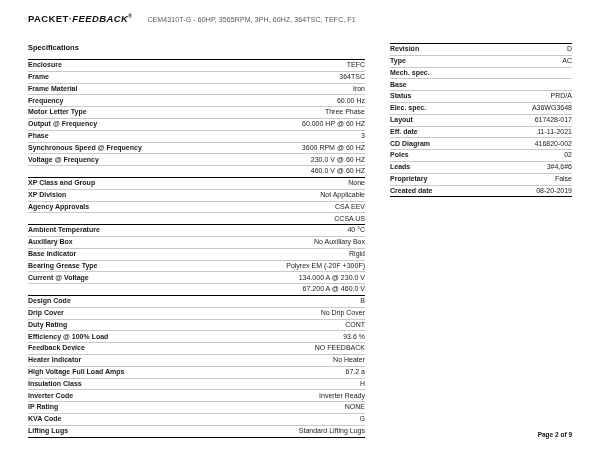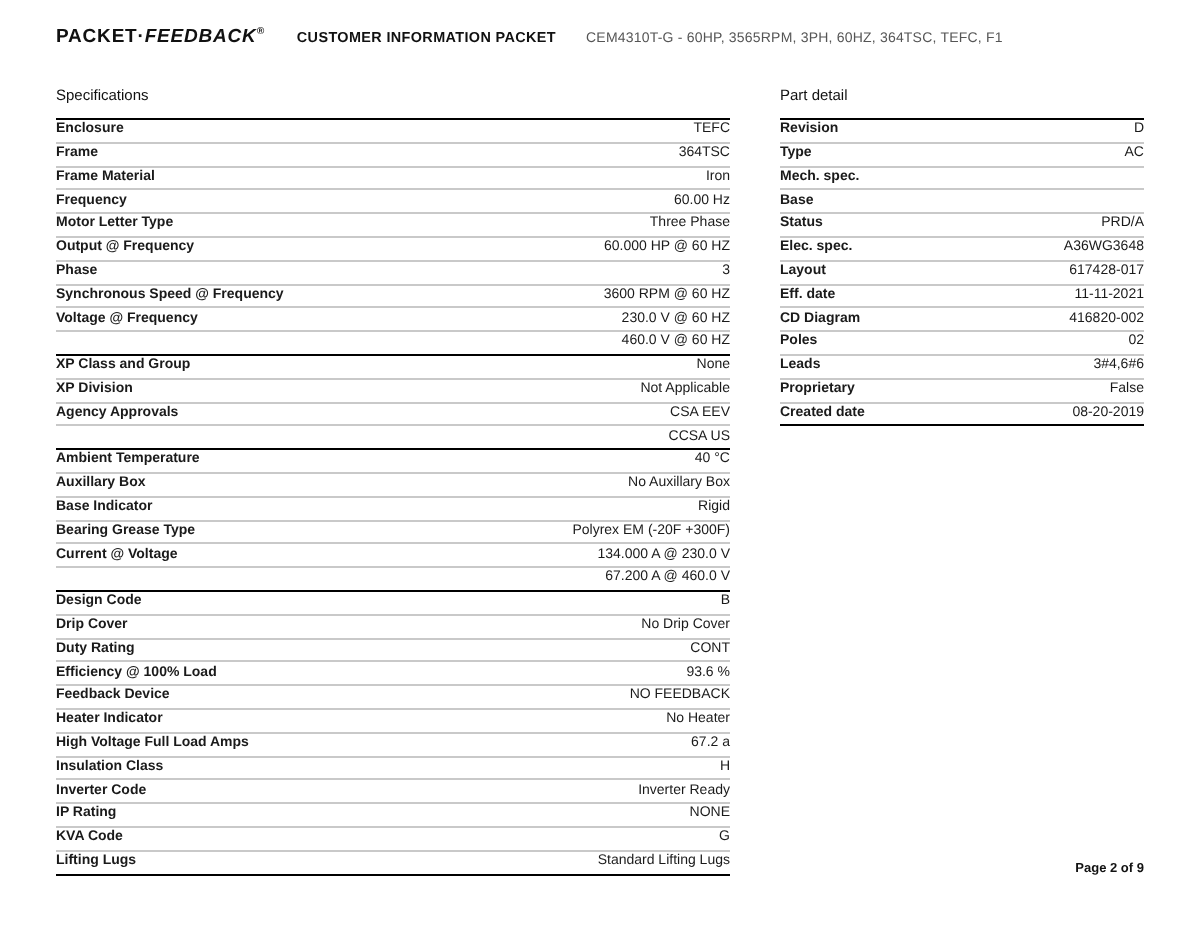--- a/index.html
+++ b/index.html
@@ -29,21 +29,21 @@
   .product-desc { margin-left: 15px; font-size: 7px; color: #555555; letter-spacing: 0.1px; }
   
   .content {
     position: absolute;
     top: 43px;
     left: 28px;
     display: flex;
   }
   .spec-col { width: 337px; }
   .detail-col { width: 182px; margin-left: 25px; }
-  .section-title { font-size: 7.5px; font-weight: normal; margin-bottom: 7px; color: #111; }
+  .section-title { font-size: 7.5px; font-weight: bold; margin-bottom: 7px; color: #111; }
   .tbl { border-bottom: 1.5px solid #000; }
   .group { border-top: 1.5px solid #000; }
   .t-row {
     display: flex;
     justify-content: space-between;
     align-items: baseline;
     padding: 1.3px 0;
     font-size: 7px;
     line-height: 8.2px;
   }
@@ -60,21 +60,20 @@
     color: #111;
   }
 </style>
 </head>
 <body>
 
 <div class="page">
 
   <div class="header">
     <span class="logo"><span>PACKET</span><span>·</span><span class="reliance">FEEDBACK</span><span class="reg">®</span></span>
-    <span class="doc-title">CUSTOMER INFORMATION PACKET</span>
     <span class="product-desc">CEM4310T-G - 60HP, 3565RPM, 3PH, 60HZ, 364TSC, TEFC, F1</span>
   </div>
 
   <div class="content">
     <div class="spec-col">
       <div class="section-title">Specifications</div>
       <div class="tbl">
           <div class="group">
             <div class="t-row">
               <span class="t-label">Enclosure</span>
@@ -207,21 +206,20 @@
               <span class="t-value">G</span>
             </div>
             <div class="t-row">
               <span class="t-label">Lifting Lugs</span>
               <span class="t-value">Standard Lifting Lugs</span>
             </div>
           </div>
         </div>
     </div>
     <div class="detail-col">
-      <div class="section-title">Part detail</div>
       <div class="tbl">
           <div class="group">
             <div class="t-row">
               <span class="t-label">Revision</span>
               <span class="t-value">D</span>
             </div>
             <div class="t-row">
               <span class="t-label">Type</span>
               <span class="t-value">AC</span>
             </div>

